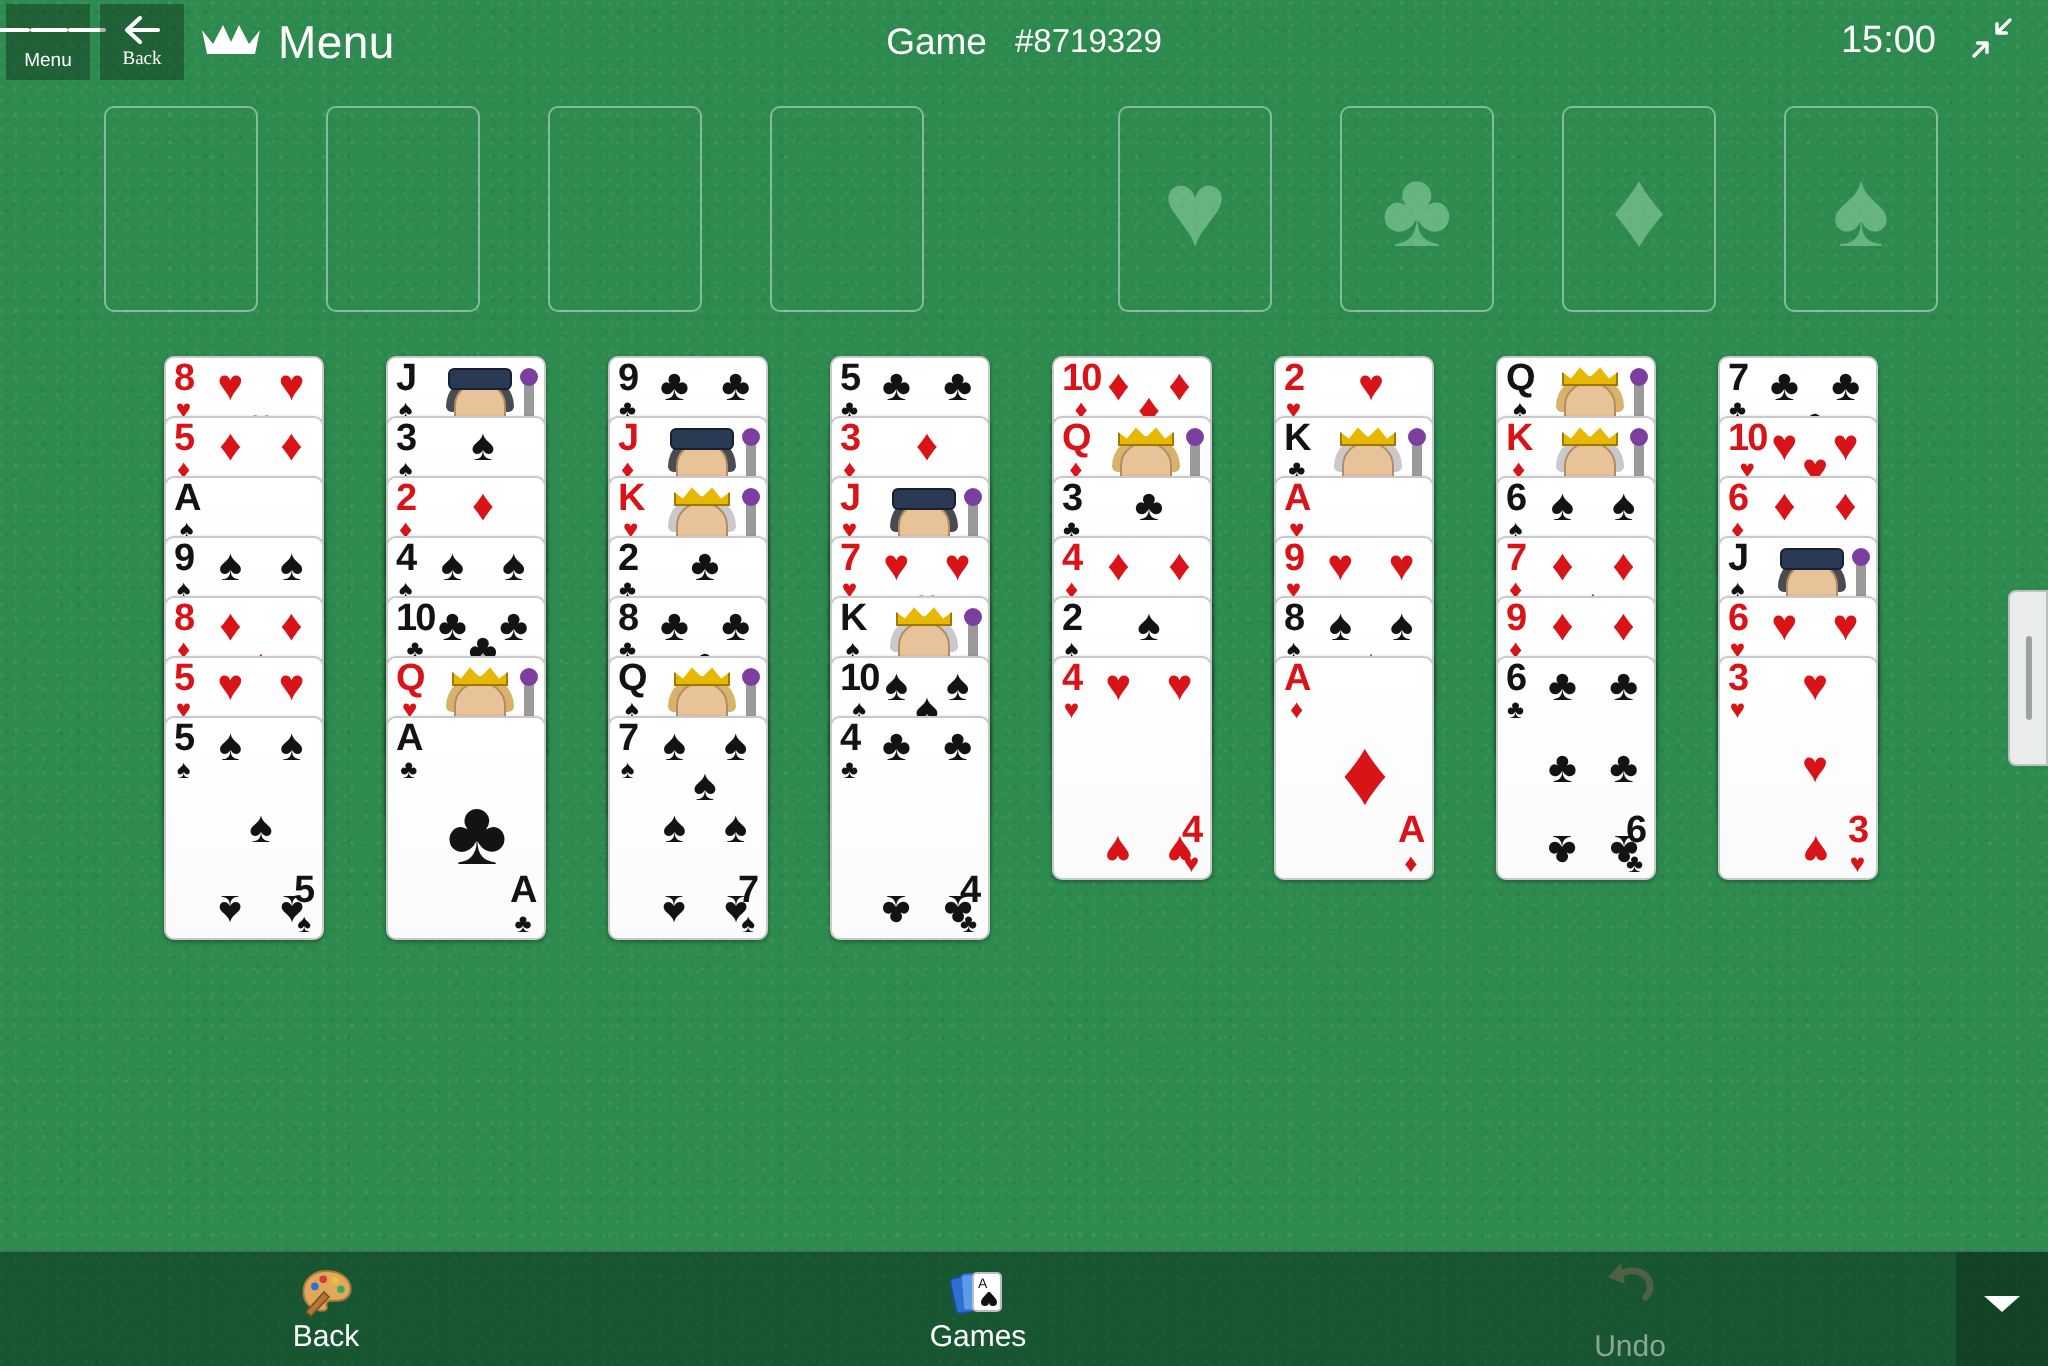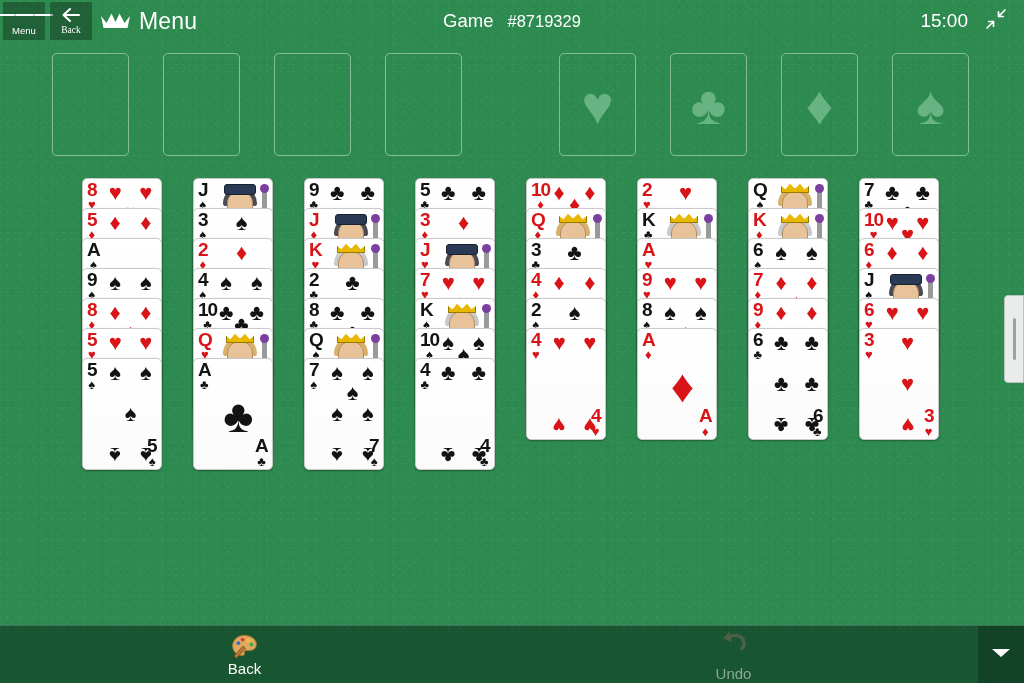--- a/index.html
+++ b/index.html
@@ -1194,20 +1194,32 @@
           <path d="M13 1.5C6.6 1.5 1.7 5.9 1.7 11.8c0 5.9 4.5 9.6 9.3 9.6 2.2 0 2.7-1.1 2.3-2.3-.5-1.5.4-2.7 2.2-2.7h3.2c3.4 0 6.6-2.1 6.6-5.9 0-5.3-5.2-9-12.3-9z" fill="#e0a85c" stroke="#a9793a" stroke-width="1"></path>
           <circle cx="7.4" cy="9.2" r="1.9" fill="#2f6fd0"></circle>
           <circle cx="11.6" cy="5.6" r="1.9" fill="#d83a3a"></circle>
           <circle cx="17.4" cy="6.4" r="1.9" fill="#e8c13a"></circle>
           <circle cx="20.4" cy="10.6" r="1.9" fill="#3aa85a"></circle>
           <path d="M3 22 L12 12 L14.5 14.5 L5.5 24 Z" fill="#b5763a" stroke="#7d4f22" stroke-width=".8"></path>
         </svg>
       </span>
       <span class="tlabel">Back</span>
     </div>
+    <div class="toolitem">
+      <span class="ticon">
+        <svg width="29" height="25" viewBox="0 0 29 25">
+          <rect x="1.5" y="4" width="13" height="18" rx="2" fill="#2f6fd0" stroke="#1d4c95" stroke-width="1" transform="rotate(-12 8 13)"></rect>
+          <rect x="6" y="3" width="13" height="18" rx="2" fill="#5b9bea" stroke="#2f6fd0" stroke-width="1" transform="rotate(-4 12 12)"></rect>
+          <rect x="11.5" y="2.5" width="14" height="19" rx="2" fill="#ffffff" stroke="#b9bdc2" stroke-width="1"></rect>
+          <text x="14" y="10" font-family="Liberation Sans, sans-serif" font-size="7" fill="#111">A</text>
+          <path d="M19 12 C17 14.5 15.5 15.5 15.5 17 a2 2 0 0 0 4 0 a2 2 0 0 0 4 0 c0-1.5-1.5-2.5-3.5-5z" fill="#111"></path>
+        </svg>
+      </span>
+      <span class="tlabel">Games</span>
+    </div>
     <div class="toolitem disabled">
       <span class="ticon" style="opacity: 0.55;">
         <svg width="28" height="24" viewBox="0 0 28 24">
           <path d="M8 9 C13 5 21 5.5 23.5 11.5 C24.6 14.4 23.8 17.6 21.8 19.6" stroke="#7a6a58" stroke-width="3.4" fill="none" stroke-linecap="round"></path>
           <path d="M9.5 2.5 L3 9.5 L11.5 13 Z" fill="#7a6a58"></path>
         </svg>
       </span>
       <span class="tlabel">Undo</span>
     </div>
     <div id="toolbar-expand">

